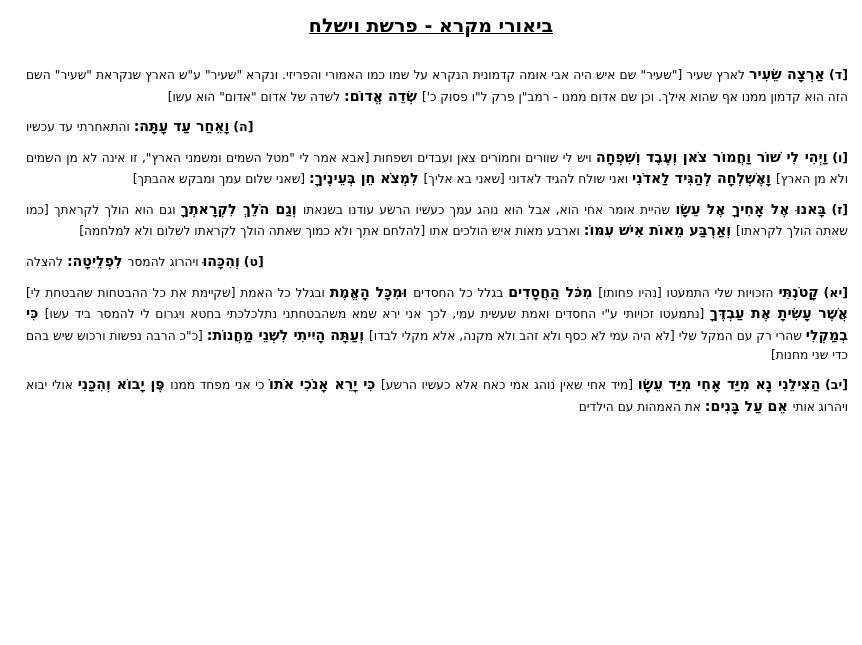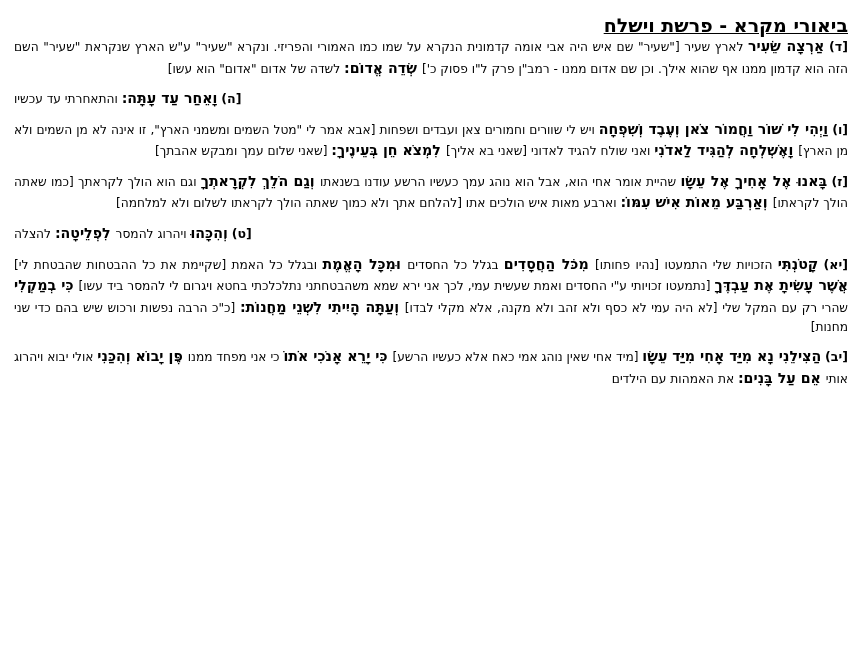--- a/index.html
+++ b/index.html
@@ -15,31 +15,31 @@
     direction: rtl;
   }
   .page {
     width: 862px;
     height: 645px;
     box-sizing: border-box;
     padding: 8px 14px 4px 14px;
     overflow: hidden;
   }
   .doc-title {
-    text-align: right;
+    text-align: center;
     font-size: 19px;
     font-weight: bold;
     text-decoration: underline;
-    margin: 6px 0 0 0;
+    margin: 6px 0 28px 0;
     letter-spacing: 0px;
   }
   .entry {
     font-size: 12.3px;
     line-height: 1.52;
-    margin: 0 0 9px 0;
+    margin: 0 0 9px 12px;
     text-align: justify;
     text-justify: inter-word;
   }
   .entry.center {
     text-align: left;
   }
   .marker {
     font-weight: bold;
     font-size: 12.6px;
   }

